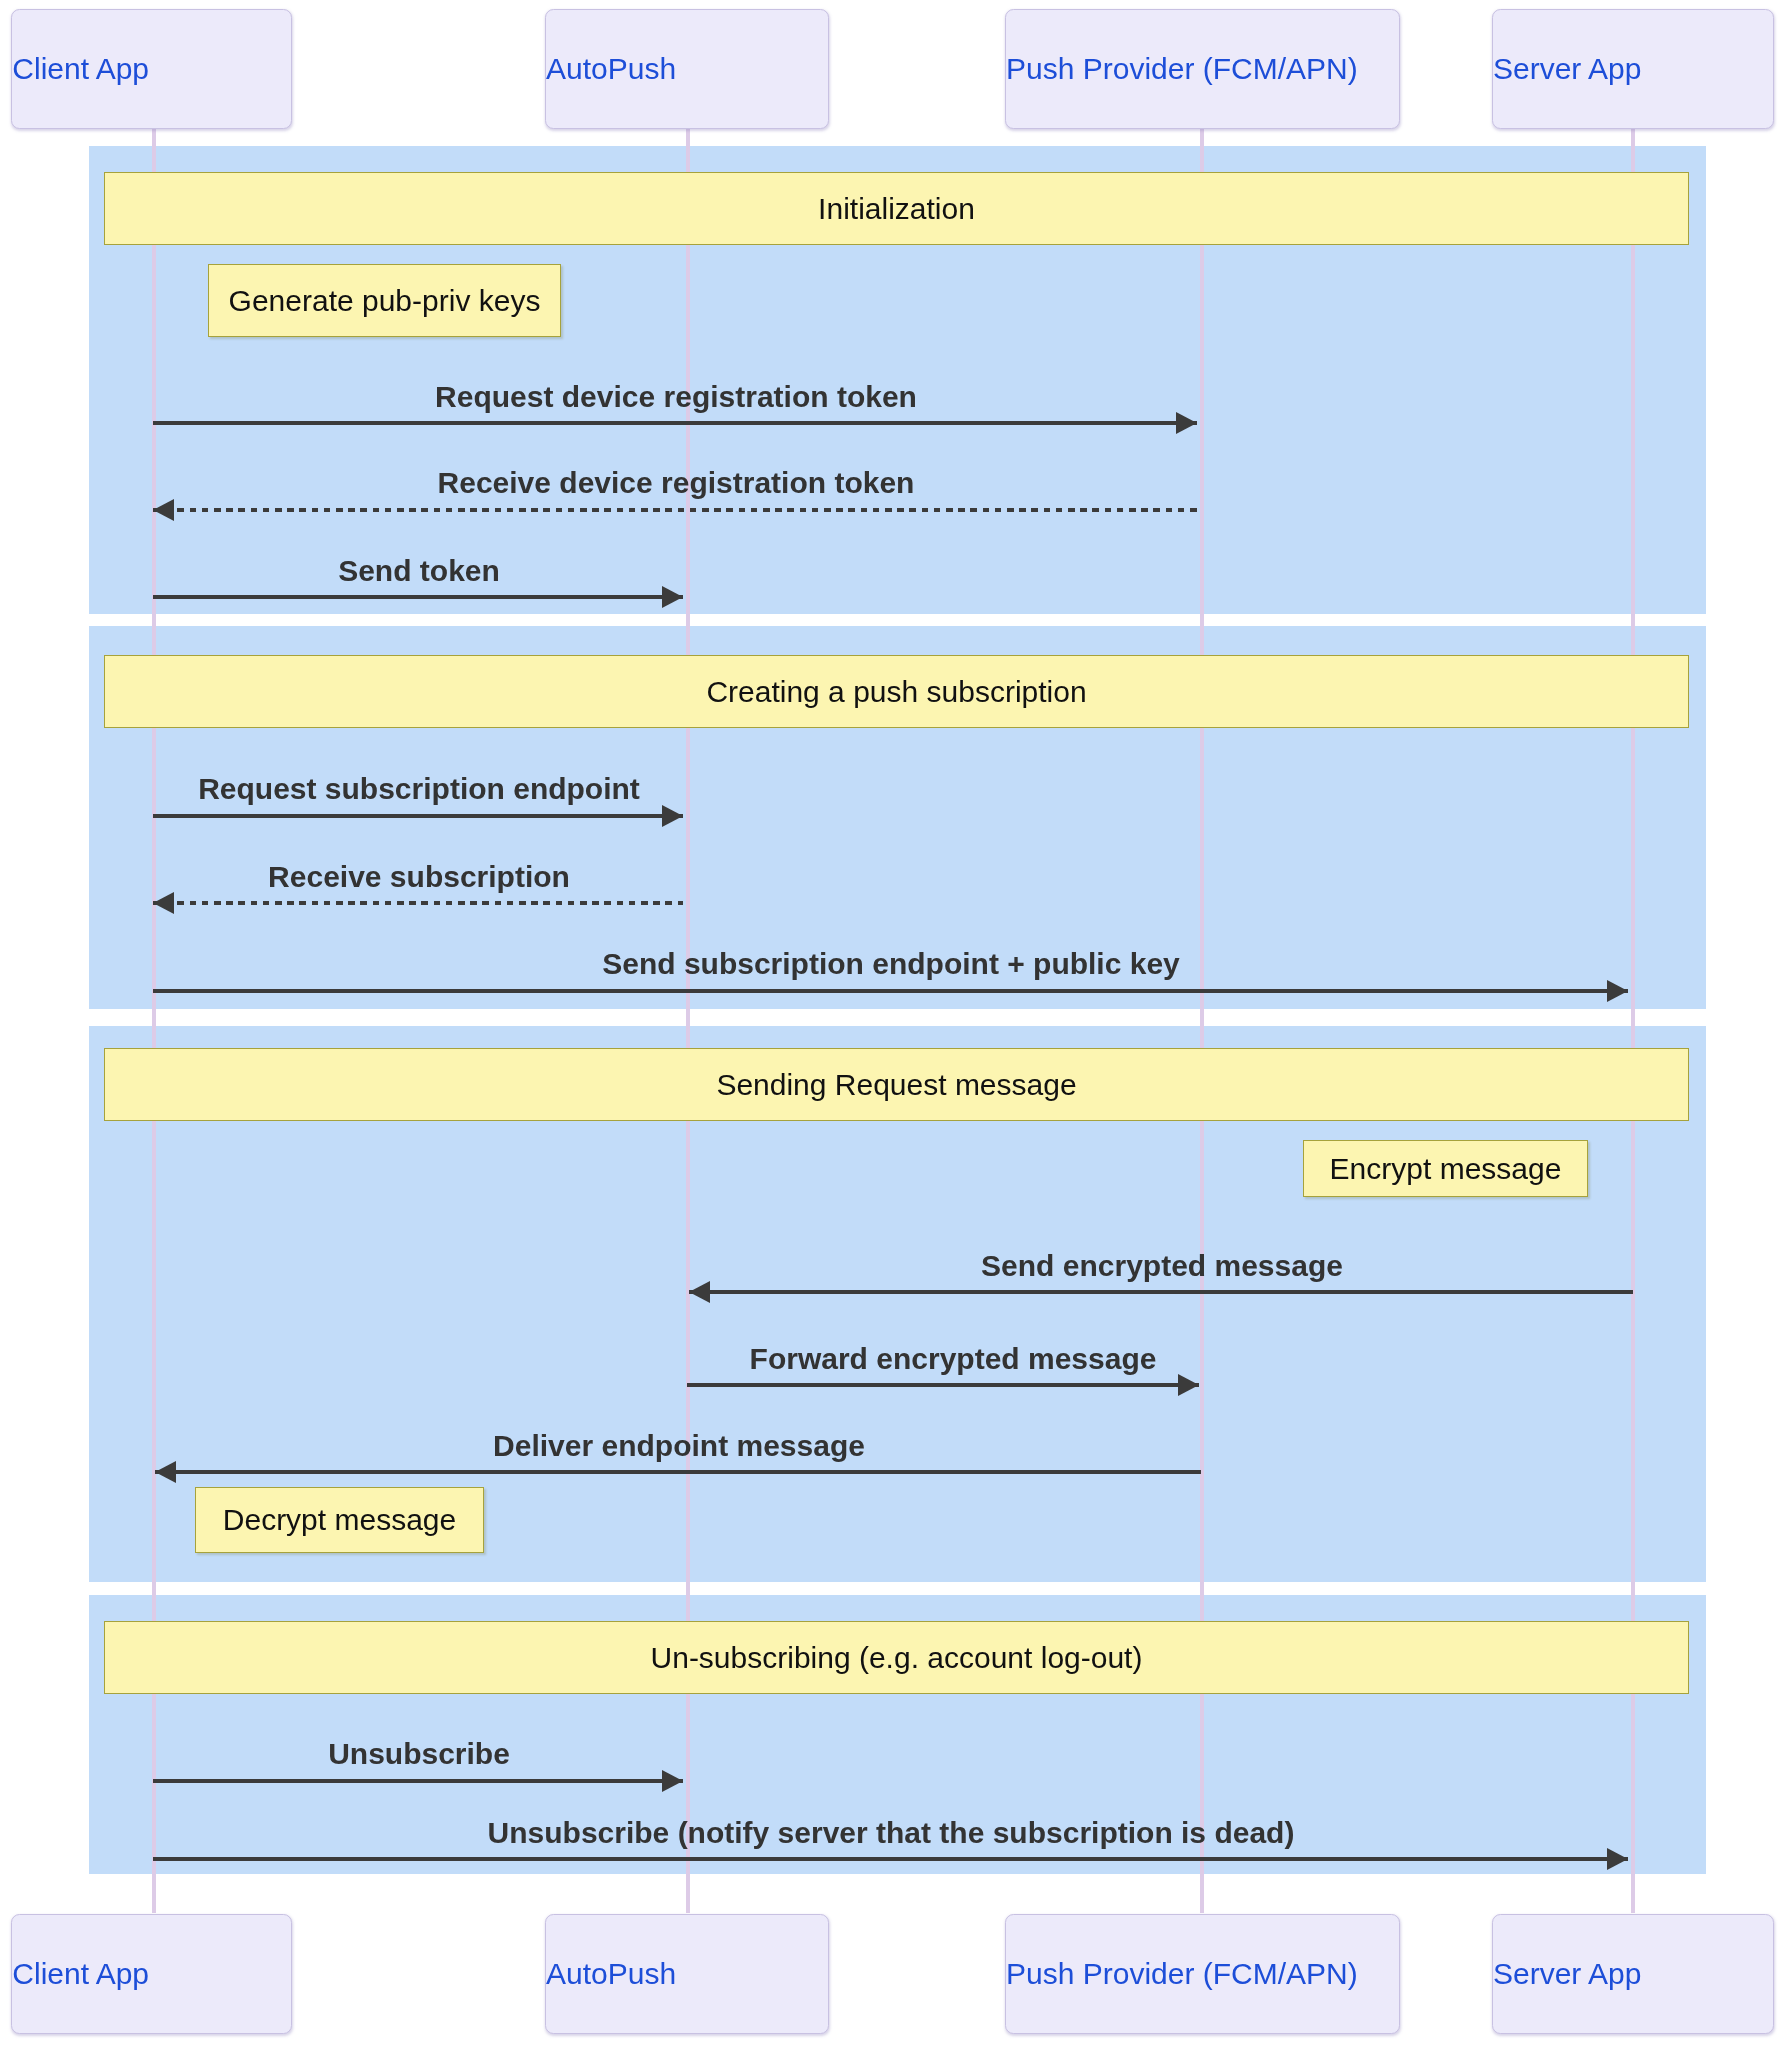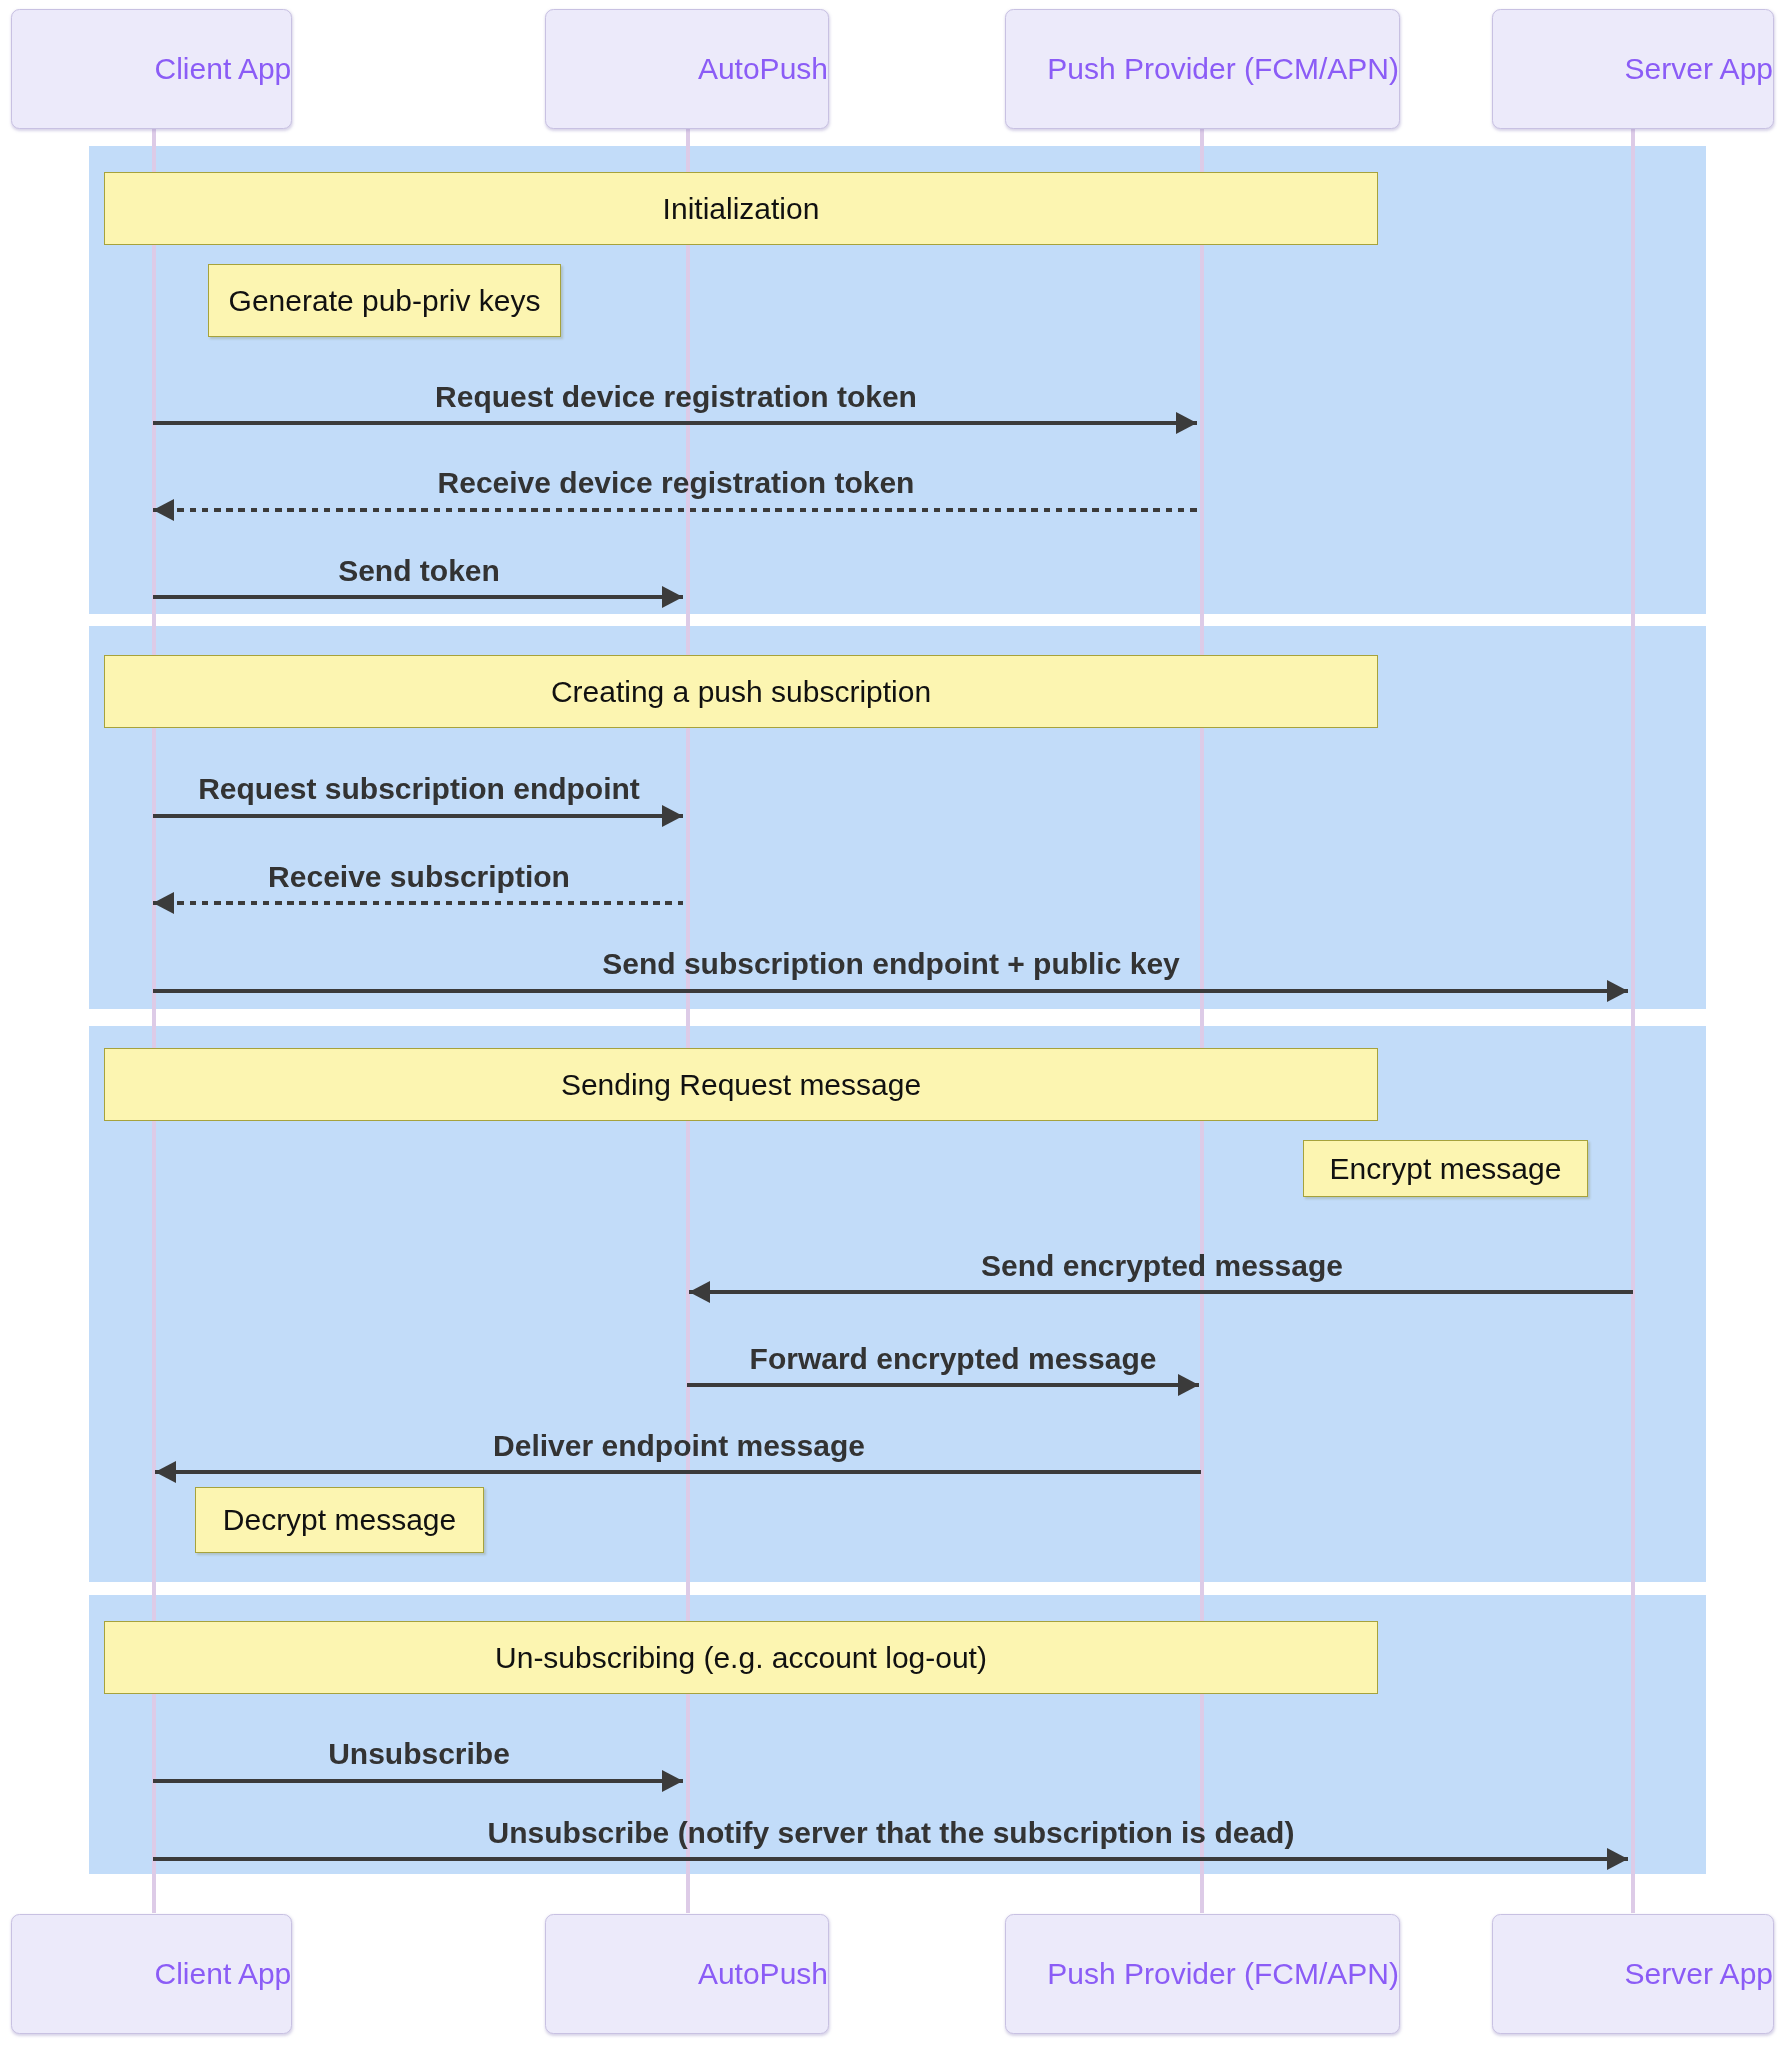--- a/index.html
+++ b/index.html
@@ -9,36 +9,36 @@
   }
   .lifeline {
     position:absolute; top:128px; height:1785px; width:3.8px;
     background:#ddcbe7; z-index:2;
   }
   .section {
     position:absolute; left:89px; width:1617px;
     background:#c2dcf9; z-index:1;
   }
   .band {
-    position:absolute; left:104px; width:1274px; height:73px;
+    position:absolute; left:104px; width:1585px; height:73px;
     background:#fcf5b1; border:1.9px solid #a6a23c; box-sizing:border-box;
     display:flex; align-items:center; justify-content:center;
     font-size:30px; color:#111111; z-index:3;
   }
   .note {
     position:absolute; background:#fcf5b1; border:1.9px solid #a6a23c;
     box-sizing:border-box; display:flex; align-items:center; justify-content:center;
     font-size:30px; color:#111111; z-index:3;
     box-shadow:1.9px 1.9px 1.9px rgba(120,120,60,0.25);
   }
   .actor {
     position:absolute; height:120px; background:#eceafa;
     border:1.9px solid #c8c1e2; border-radius:8.5px; box-sizing:border-box;
-    display:flex; align-items:center; justify-content:flex-end;
-    font-size:30px; color:#8b5cf6; z-index:4;
+    display:flex; align-items:center; justify-content:flex-start;
+    font-size:30px; color:#1d4ed8; z-index:4;
     box-shadow:0.9px 1.9px 2.8px rgba(140,130,190,0.35);
   }
   .msg-label {
     position:absolute; width:1036px; text-align:center; white-space:nowrap;
     font-size:30px; color:#333333; line-height:36px; z-index:3;font-weight:bold;
   }
   .msg-line { position:absolute; height:3.8px; background:#3b3b3b; z-index:3; }
   .msg-line.dash {
     background:repeating-linear-gradient(90deg,#3b3b3b 0 6.6px,transparent 6.6px 12.2px);
   }

